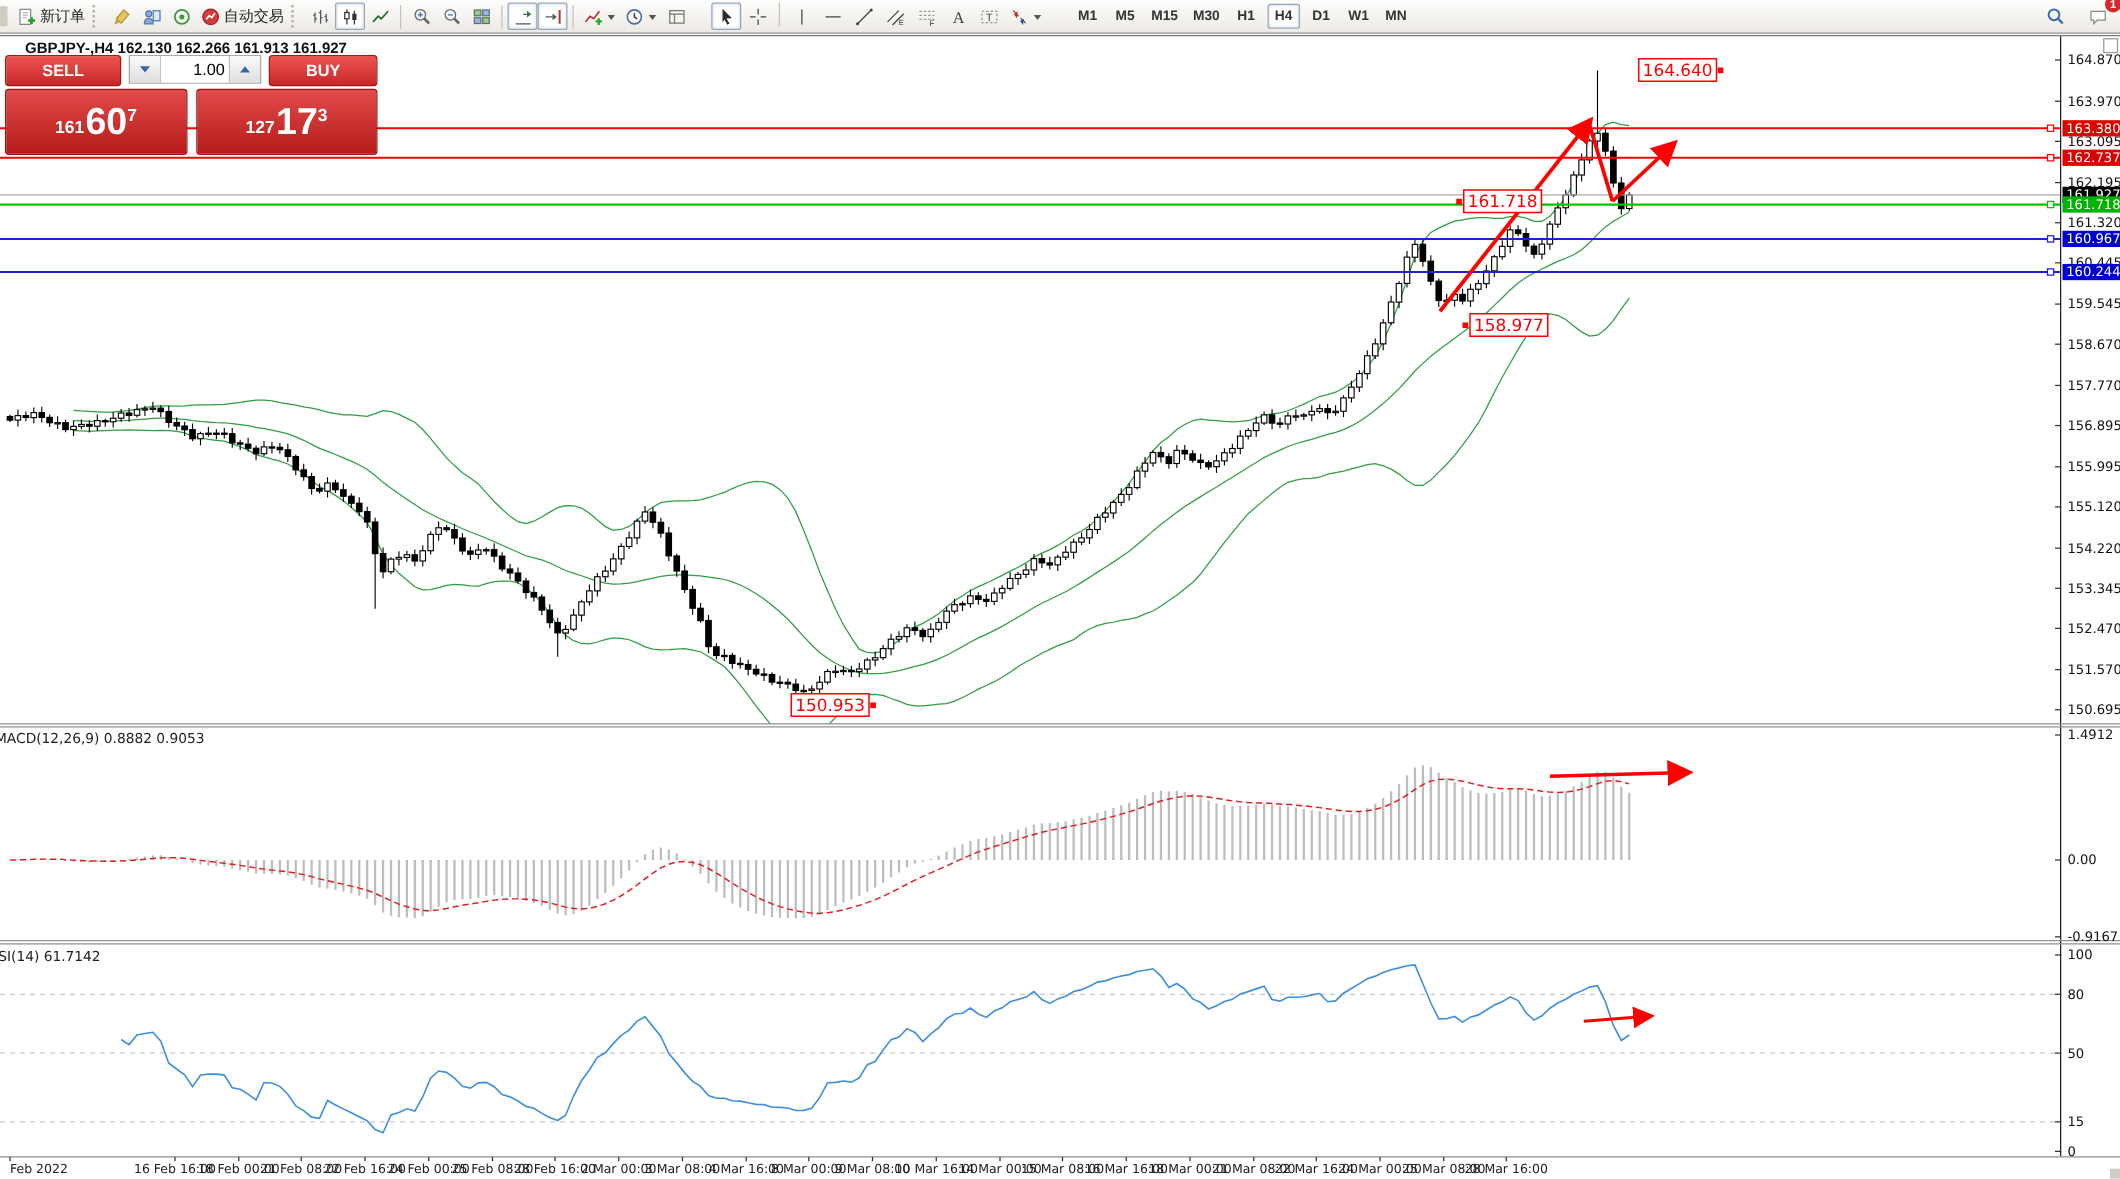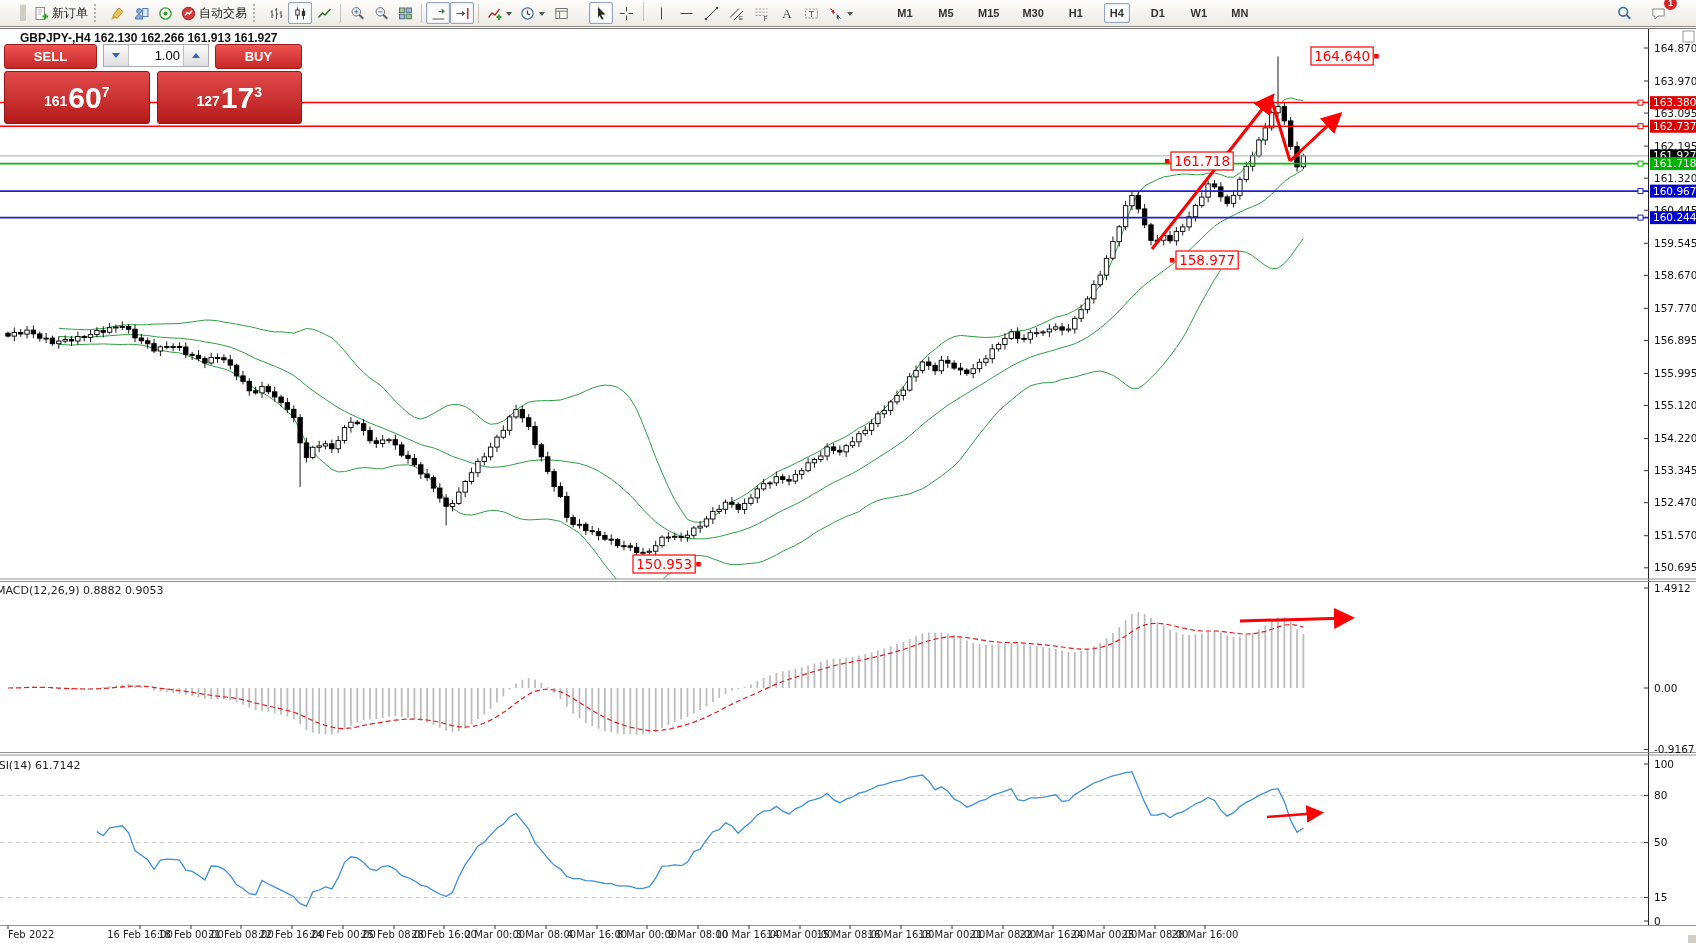--- a/index.html
+++ b/index.html
@@ -1,31 +1,31 @@
 <!DOCTYPE html>
 <html><head>
 <meta charset="utf-8">
 <style>
   html,body{margin:0;padding:0}
   body{width:1696px;height:943px;position:relative;overflow:hidden;background:#fff;
        font-family:"Liberation Sans",sans-serif;-webkit-font-smoothing:antialiased}
   
   .toolbar{position:absolute;top:0;left:0;width:1696px;height:27px;z-index:5;
     background:linear-gradient(#fdfdfc,#edeae4);border-bottom:1px solid #8f8c85;
-    display:flex;align-items:center;padding:0 20px;box-sizing:border-box}
+    display:flex;align-items:center;padding:0 0;box-sizing:border-box}
   .tb{height:22px;min-width:24px;display:flex;align-items:center;justify-content:center;gap:3px;
     background:transparent;border:1px solid transparent;border-radius:2px;padding:0 3px;
     font:12px "Liberation Sans",sans-serif;color:#222;cursor:default}
   .tb.active{background:#fff;border-color:#96a5b8;box-shadow:inset 0 0 3px #c9d2de}
   .ic{width:15px;height:15px;display:block}
   .grip{width:5px;height:18px;border-left:2px dotted #b7b3aa;margin:0 4px 0 2px}
   .sep{width:1px;height:19px;background:#c6c2b9;margin:0 4px}
   .caret{width:0;height:0;border:3.5px solid transparent;border-top:4px solid #555;margin-left:1px;margin-top:4px}
   .tf{font:bold 11px "Liberation Sans",sans-serif;color:#333;height:20px;min-width:26px}
-  .tfgrp{display:flex;margin-left:35px;gap:15px}
+  .tfgrp{display:flex;margin-left:20px;gap:4px}
   .drawgrp{display:flex;margin-left:16px;gap:1px}
   .rightgrp{display:flex;margin-left:auto;gap:10px;align-items:center;padding-right:6px}
   .badge{position:absolute;top:-5px;right:-7px;background:#d8252a;color:#fff;border-radius:50%;
     width:13px;height:13px;font:bold 9px/13px "Liberation Sans",sans-serif;text-align:center}
   .chatwrap{position:relative}
   
   .sym{position:absolute;left:20px;top:31px;z-index:3;font:bold 12px "Liberation Sans",sans-serif;color:#111}
   
   .ocp{position:absolute;left:4px;top:44px;width:298px;z-index:4}
   .row1{display:flex;height:25px;gap:6px}

